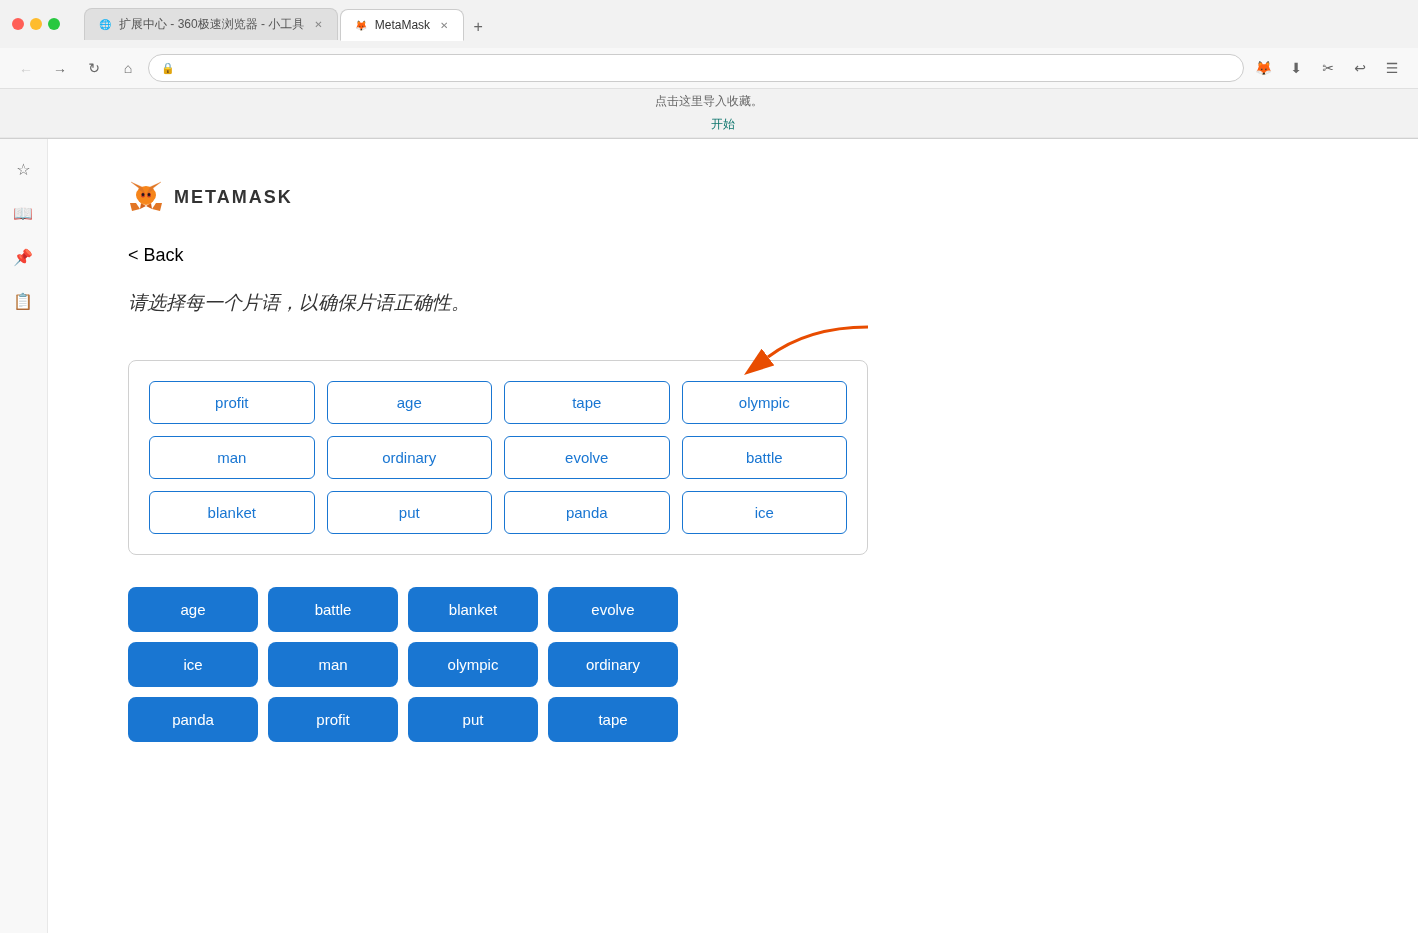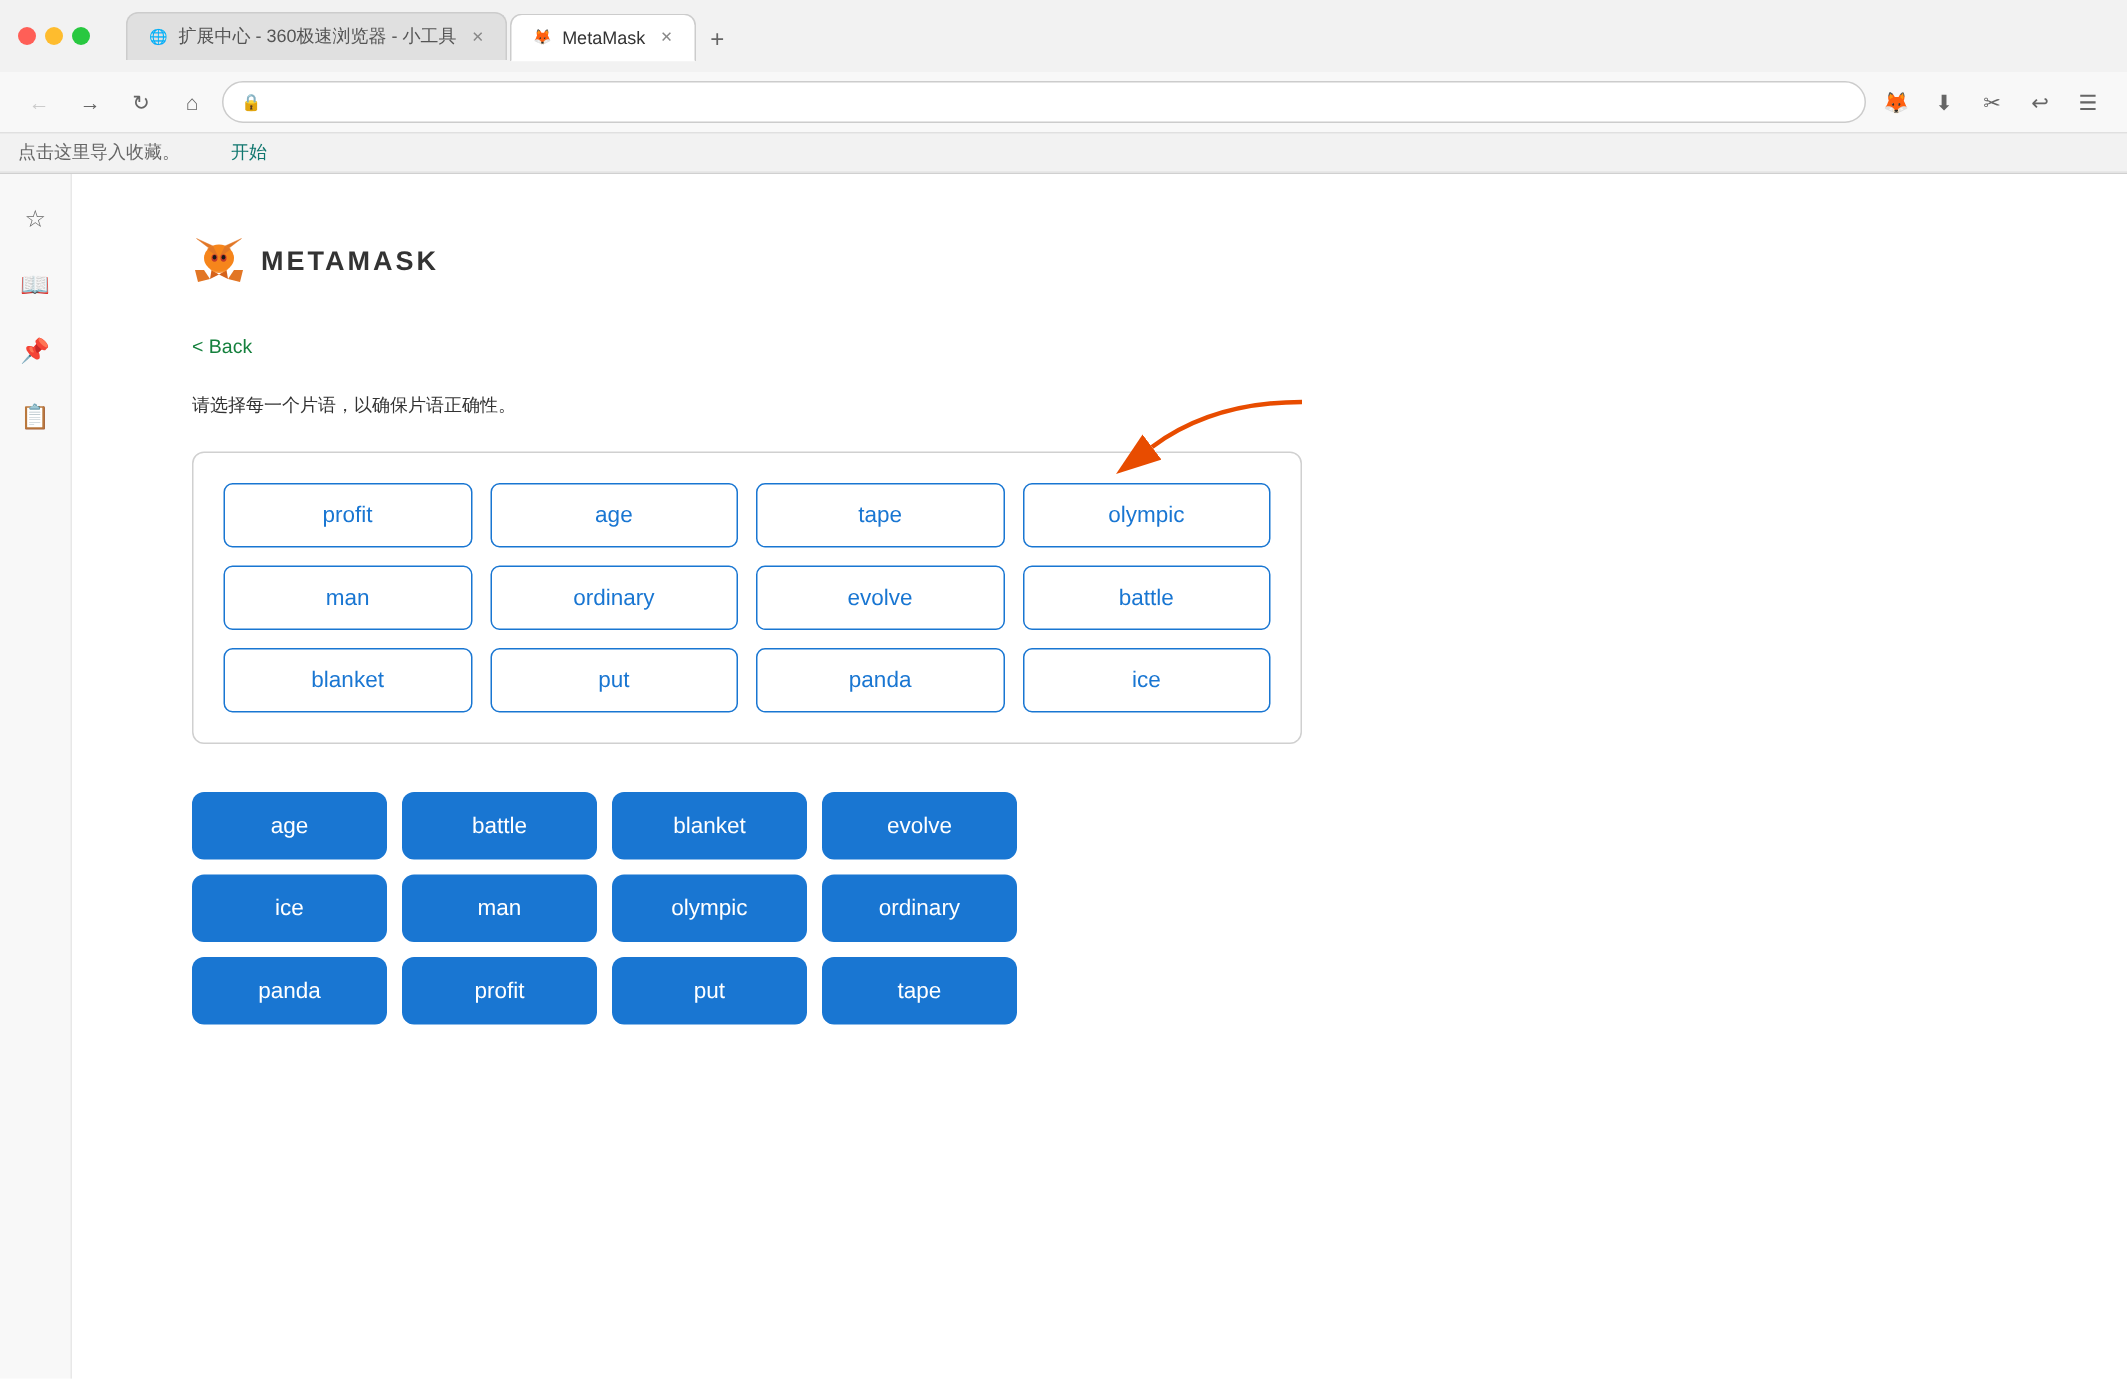--- a/index.html
+++ b/index.html
@@ -111,20 +111,21 @@
     }
 
     .bookmark-bar {
       padding: 4px 12px;
       font-size: 12px;
       color: #666;
       border-bottom: 1px solid #e8e8e8;
       display: flex;
       align-items: center;
       gap: 6px;
+      flex-direction: column;
     }
     .bookmark-bar a {
       color: #0f766e;
       text-decoration: none;
       margin-left: 28px;
     }
 
     
     .layout {
       display: flex;
@@ -164,38 +165,39 @@
       width: 36px; height: 36px;
     }
     .metamask-text {
       font-size: 18px;
       font-weight: 700;
       letter-spacing: 2px;
       color: #333;
     }
 
     .back-link {
-      color: #15803d;
-      font-size: 13px;
+      color: #000000;
+      font-size: 18px;
       cursor: pointer;
       margin-bottom: 24px;
       display: inline-block;
     }
 
     .page-title {
       font-size: 36px;
       font-weight: 600;
       color: #1a1a1a;
       margin-bottom: 16px;
     }
 
     .page-desc {
-      font-size: 12px;
+      font-size: 19px;
       color: #333;
-      margin-bottom: 22px;
+      margin-bottom: 44px;
+      font-style: italic;
     }
 
     
     .word-grid-container {
       border: 1px solid #d0d0d0;
       border-radius: 8px;
       padding: 20px;
       margin-bottom: 32px;
       background: #fff;
     }

